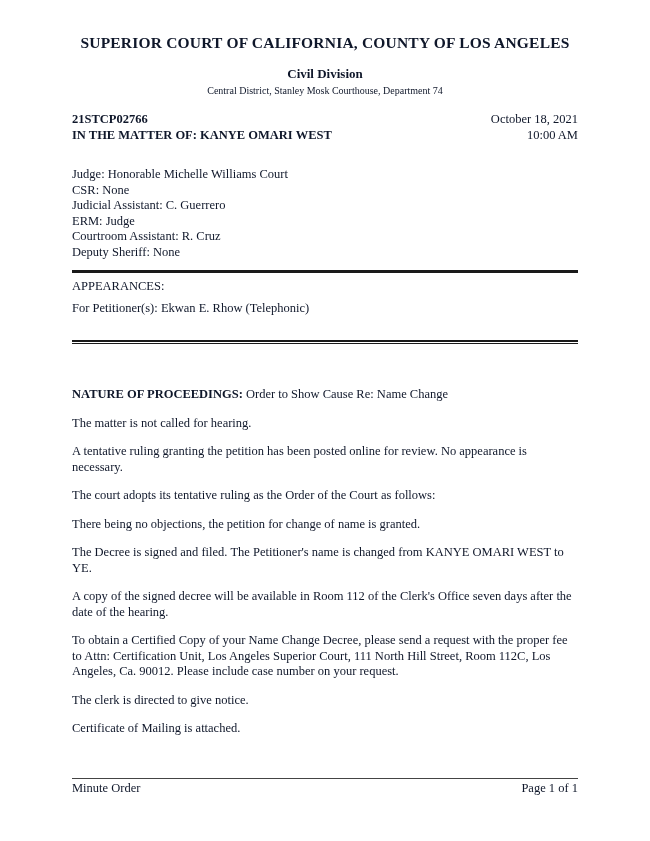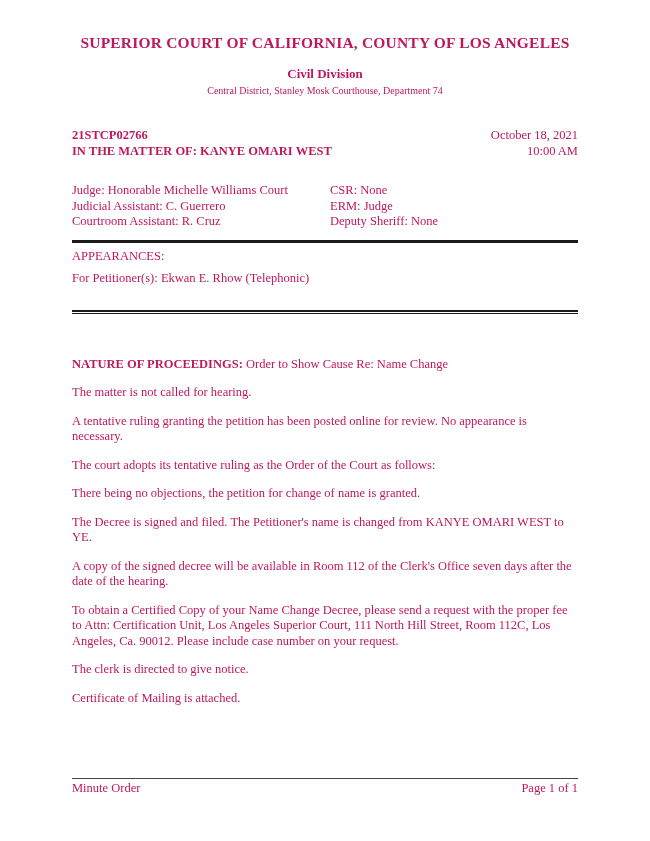--- a/index.html
+++ b/index.html
@@ -5,21 +5,21 @@
   * { margin: 0; padding: 0; box-sizing: border-box; }
   html, body { background: #ffffff; }
   .page {
     position: relative;
     width: 650px;
     height: 841px;
     margin: 0 auto;
     background: #ffffff;
     font-family: "Liberation Serif", "DejaVu Serif", serif;
     font-size: 12.5px;
-    color: #be185d;
+    color: #0f172a;
     padding: 33px 72px 0 72px;
     overflow: hidden;
   }
   .doc-header { text-align: center; }
   .court-name {
     font-size: 15.5px;
     font-weight: bold;
     line-height: 19px;
     letter-spacing: 0.2px;
   }
@@ -27,32 +27,33 @@
     font-size: 13px;
     font-weight: bold;
     line-height: 16px;
     margin-top: 14px;
   }
   .court-location {
     font-size: 10px;
     line-height: 16px;
     margin-top: 1px;
   }
-  .case-block { margin-top: 28px; }
+  .case-block { margin-top: 12px; }
   .case-row {
     display: flex;
     justify-content: space-between;
     line-height: 16px;
   }
   .case-row .left { font-weight: bold; }
   .case-row .right { font-weight: normal; text-align: right; }
   .officials-block { margin-top: 24px; }
   .officials-row {
     display: flex;
     line-height: 15.5px;
+    flex-direction: column;
   }
   .officials-row .col-left { width: 258px; }
   .officials-row .col-right { flex: 1; }
   .rule-thick {
     margin-top: 10px;
     border-top: 3px solid #1a1a1a;
   }
   .appearances-block { padding-top: 5px; }
   .appearances-heading { line-height: 16px; }
   .appearance-line { margin-top: 6px; line-height: 16px; white-space: pre-wrap; }

